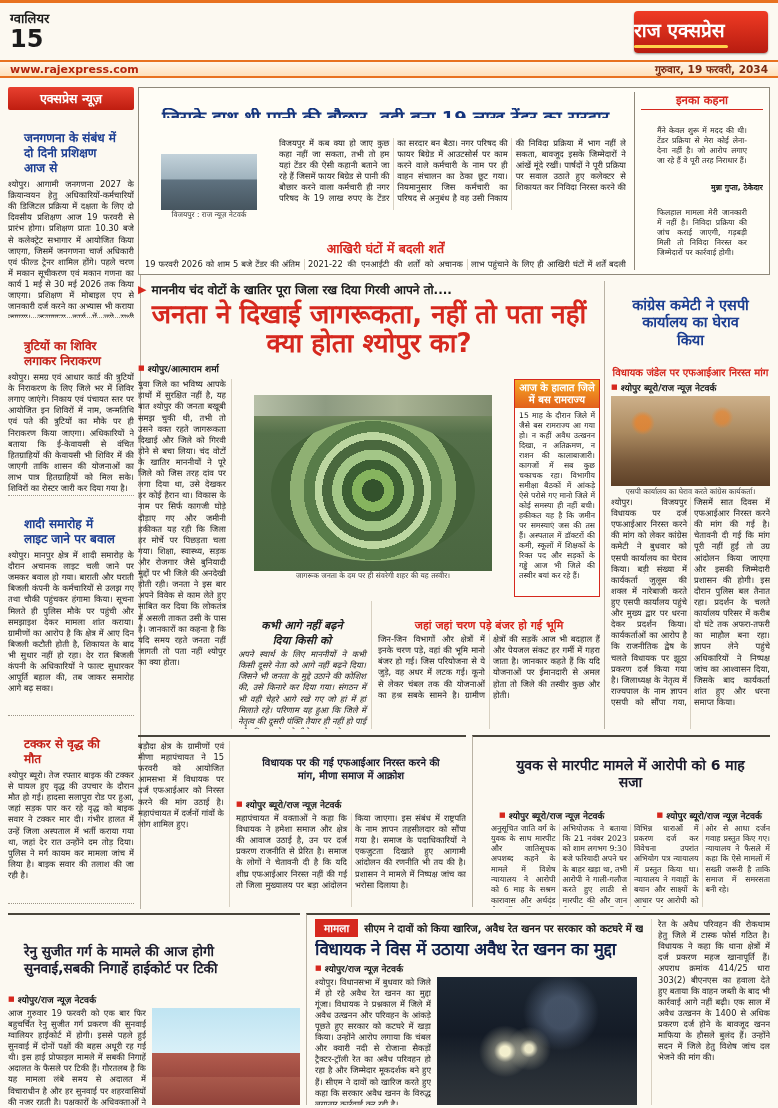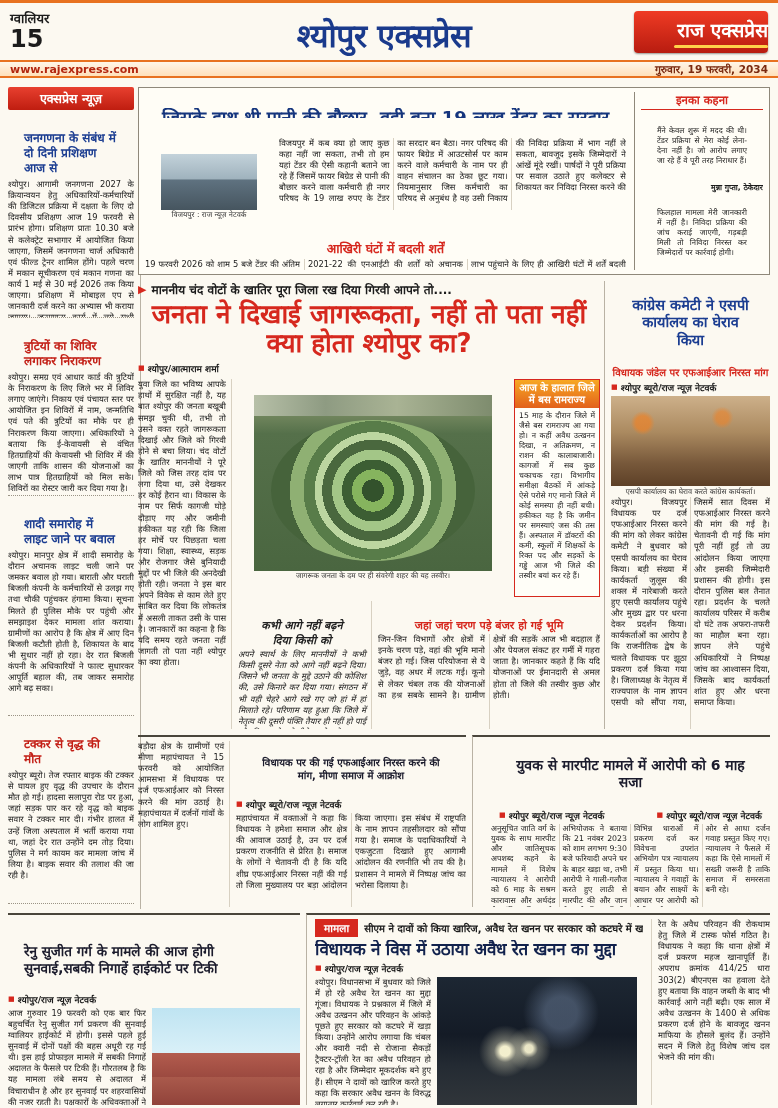--- a/index.html
+++ b/index.html
@@ -11,21 +11,21 @@
   .small{font-size:8.3px;line-height:1.34;}
   .caption{font-size:7.4px;color:#333;text-align:center;line-height:1.2;margin-top:1px;}
 
   
   .mast{position:absolute;left:10px;top:6px;right:10px;height:48px;}
   .mast-city{font-size:13px;font-weight:bold;}
   .mast-page{font-size:24px;font-weight:bold;line-height:1;}
   .mast-title{position:absolute;left:150px;right:160px;top:4px;text-align:center;
               font-size:32px;font-weight:bold;color:#1a3a8c;letter-spacing:-0.5px;white-space:nowrap;overflow:hidden;}
   .brand{position:absolute;right:0;top:2px;width:134px;height:42px;background:linear-gradient(#ef3b24,#b81c10);
-         border-radius:4px;display:flex;flex-direction:column;align-items:flex-end;justify-content:center;
+         border-radius:4px;display:flex;flex-direction:column;align-items:flex-start;justify-content:center;
          color:#fff;font-weight:bold;font-size:19px;box-shadow:0 1px 2px rgba(0,0,0,.4);}
   .brand-accent{width:70%;height:3px;background:#ffd24a;border-radius:2px;margin-top:2px;}
   .datebar{position:absolute;left:0;top:57px;width:778px;height:18px;background:linear-gradient(#fff6e8,#ffe0ba);
            border-top:2px solid #e87220;border-bottom:2px solid #e87220;display:flex;align-items:center;
            justify-content:space-between;padding:0 10px;box-sizing:border-box;}
   .site{font-size:11px;font-weight:bold;color:#b3260f;}
   .pubdate{font-size:10.5px;font-weight:bold;color:#7a2a10;}
 
   
   .byline{display:flex;align-items:center;gap:3px;font-size:9px;font-weight:bold;margin:2px 0;}
@@ -142,21 +142,20 @@
 </head>
 <body>
 
 <div class="page">
 
   <header class="mast">
     <div class="mast-cityblock">
       <div class="mast-city">ग्वालियर</div>
       <div class="mast-page">15</div>
     </div>
-    <div class="mast-title">श्योपुर एक्सप्रेस</div>
     <div class="brand">
       <span>राज एक्सप्रेस</span>
       <span class="brand-accent"></span>
     </div>
   </header>
   <div class="datebar">
     <span class="site">www.rajexpress.com</span>
     <span class="pubdate">गुरुवार, 19 फरवरी, 2034</span>
   </div>
 

